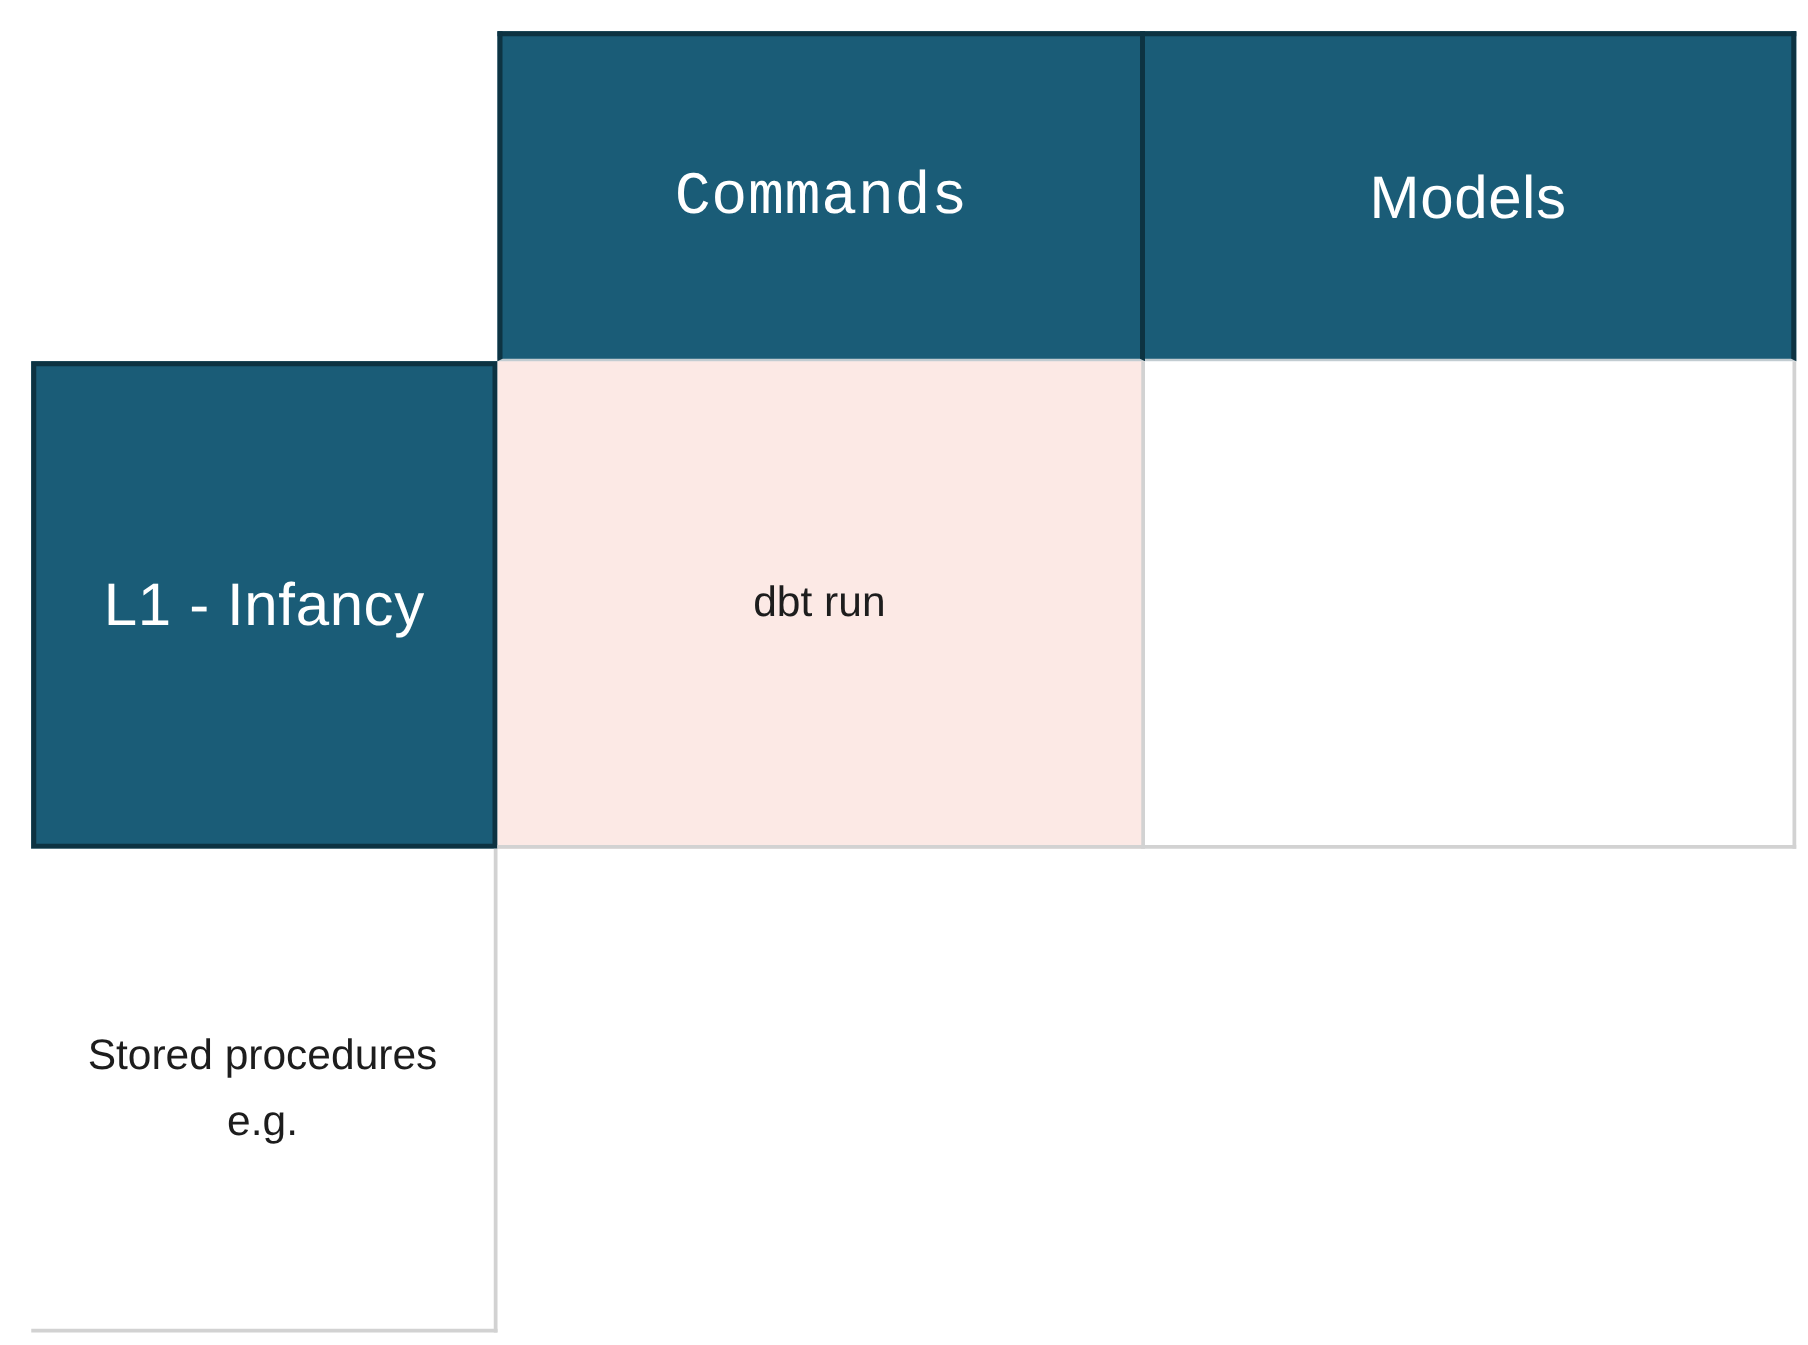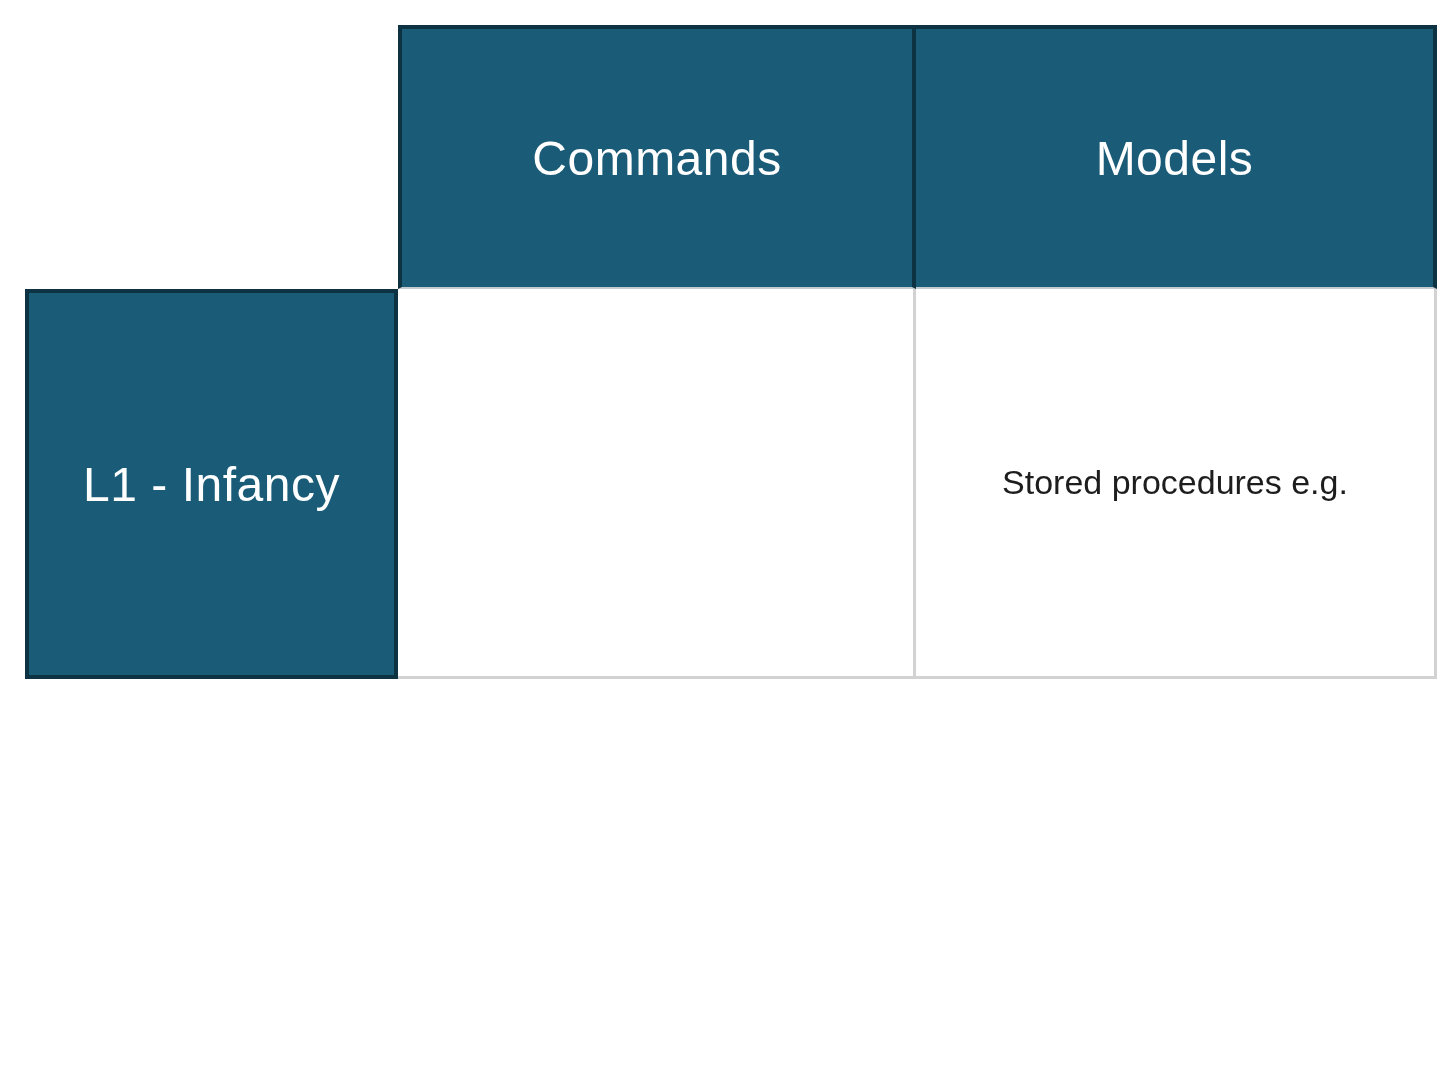--- a/index.html
+++ b/index.html
@@ -39,20 +39,21 @@
     color: #ffffff;
     font-size: 48px;
     font-weight: 400;
     letter-spacing: 0.5px;
   }
   .hdr-commands {
     border-top: 4px solid #0d3342;
     border-left: 4px solid #0d3342;
     border-right: 4px solid #0d3342;
     border-bottom: 2px solid #c2ccd1;
+    font-family: Liberation Mono, monospace;
   }
   .hdr-models {
     border-top: 4px solid #0d3342;
     border-right: 4px solid #0d3342;
     border-bottom: 2px solid #c2ccd1;
   }
   .row-l1 {
     border: 4px solid #0d3342;
   }
   .row-l0 {
@@ -86,20 +87,23 @@
     <div class="cell teal hdr-commands">
       <span>Commands</span>
     </div>
     <div class="cell teal hdr-models">
       <span>Models</span>
     </div>
 
     <div class="cell teal row-l1">
       <span>L1 - Infancy</span>
     </div>
+    <div class="cell content pink">
+      <span>dbt run</span>
+    </div>
 
     <div class="cell content white">
       <span></span>
     </div>
     <div class="cell content white">
       <span>Stored procedures e.g.</span>
     </div>
 
   </div>
 </div>

